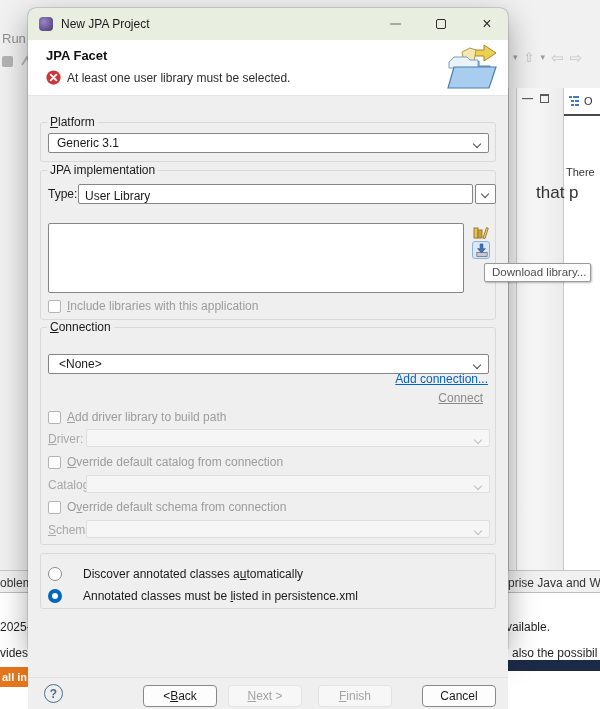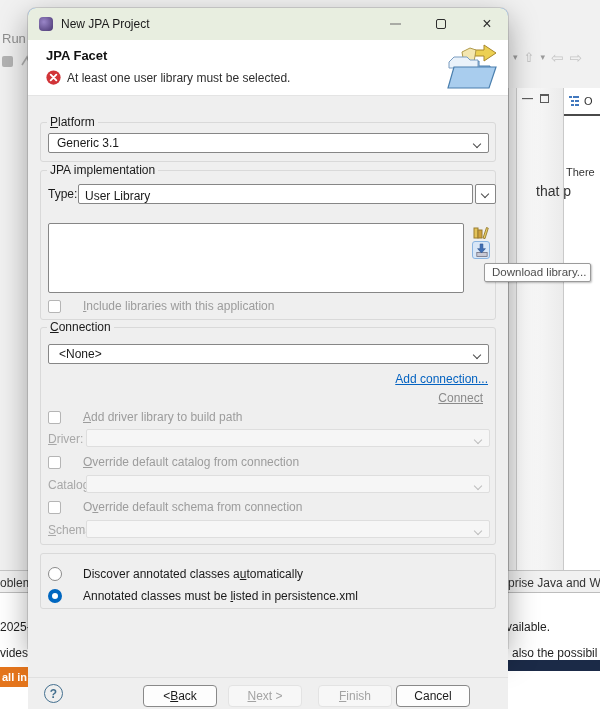--- a/index.html
+++ b/index.html
@@ -19,21 +19,21 @@
 
   .ed-strip { position:absolute; left:508px; top:88px; width:9px; height:482px; background:#f3f3f3; border-left:1px solid #cfcfcf; border-right:1px solid #cfcfcf; }
   .ed-area { position:absolute; left:517px; top:88px; width:46px; height:482px; background:linear-gradient(to right,#ffffff,#ebebeb); }
   .outline-panel { position:absolute; left:563px; top:88px; width:37px; height:482px; background:#fff; border-left:1px solid #c9c9c9; }
   .view-ctrls { position:absolute; left:522px; top:93px; display:flex; gap:7px; align-items:center; color:#5a5a5a; }
   .vmin { font-size:11px; font-weight:bold; line-height:1; }
   .vmax { width:9px; height:9px; border:1px solid #5a5a5a; border-top:2px solid #5a5a5a; }
   .outline-tab { position:absolute; left:568px; top:95px; display:flex; gap:4px; align-items:center; font-size:11px; color:#333; }
   .outline-underline { position:absolute; left:564px; top:114px; width:36px; height:2px; background:#4a4a4a; }
   .outline-msg1 { left:566px; top:166px; font-size:11px; }
-  .outline-msg2 { left:536px; top:183px; font-size:14px; }
+  .outline-msg2 { left:536px; top:183px; font-size:17px; }
 
   .hline-top { position:absolute; top:570px; height:1px; background:#c6c6c6; }
   .hline-tab { position:absolute; top:592px; height:1px; background:#bdbdbd; }
   .bottom-white { position:absolute; top:593px; height:116px; background:#ffffff; }
   .problems-tab { left:0px; top:576px; }
   .bottom-tab-right { left:508px; top:576px; }
   .txt-2025 { left:0px; top:620px; color:#1f1f1f; }
   .txt-vides { left:0px; top:646px; color:#1f1f1f; }
   .txt-avail { left:506px; top:620px; color:#1f1f1f; }
   .txt-possib { left:512px; top:646px; color:#1f1f1f; }
@@ -70,21 +70,21 @@
   .combo.disabled .chev { border-color:#bdbdbd; }
   .combo-btn { position:absolute; width:21px; height:20px; background:#fff; border:1px solid #868686; border-radius:2px; }
   .combo-btn .chev { position:absolute; left:6px; top:6px; width:6px; height:6px; border-right:1.4px solid #4a4a4a; border-bottom:1.4px solid #4a4a4a; transform:rotate(45deg); }
 
   .field-label { position:absolute; font-size:12px; color:#1a1a1a; white-space:nowrap; }
   .field-label.disabled { color:#a8a8a8; }
   .listbox { position:absolute; left:7px; top:52px; width:416px; height:70px; background:#fff; border:1px solid #868686; border-radius:2px; }
   .lib-icon { position:absolute; left:431px; width:18px; height:18px; display:flex; align-items:center; justify-content:center; }
   .lib-icon.hover { background:#d9e7f7; border:1px solid #8ab4e0; border-radius:3px; }
 
-  .cb-row { position:absolute; display:flex; align-items:center; gap:22px; }
+  .cb-row { position:absolute; display:flex; align-items:center; gap:6px; }
   .checkbox { width:13px; height:13px; background:#fff; border:1px solid #b5b5b5; border-radius:2px; flex:none; }
   .cb-label { font-size:12px; color:#9c9c9c; white-space:nowrap; }
   .radio-row { position:absolute; display:flex; align-items:center; gap:21px; }
   .radio { width:14px; height:14px; border-radius:50%; background:#fff; flex:none; }
   .radio.off { border:1px solid #8a8a8a; }
   .radio.on { border:4.5px solid #0067c0; }
   .radio-label { font-size:12px; color:#1a1a1a; white-space:nowrap; }
 
   .link { position:absolute; font-size:12px; text-decoration:underline; white-space:nowrap; }
   .link.blue { color:#0563c1; }
@@ -227,21 +227,21 @@
         </div>
 
         <div class="cb-row" style="left:7px; top:128px;">
           <span class="checkbox"></span>
           <span class="cb-label"><u>I</u>nclude libraries with this application</span>
         </div>
       </div>
 
       <div class="grp g3">
         <span class="grp-label"><u>C</u>onnection</span>
-        <div class="combo" style="left:7px; top:16px; width:441px;padding-left:10px;">
+        <div class="combo" style="left:7px; top:26px; width:441px;padding-left:10px;">
           <span>&lt;None&gt;</span>
           <span class="chev"></span>
         </div>
         <span class="link blue" style="right:7px; top:44px;">Add connection...</span>
         <span class="link gray" style="right:12px; top:63px;">Connect</span>
 
         <div class="cb-row" style="left:7px; top:82px;">
           <span class="checkbox"></span>
           <span class="cb-label"><u>A</u>dd driver library to build path</span>
         </div>
@@ -281,19 +281,19 @@
       </div>
     </div>
 
     <div class="btn-bar">
       <div class="help-circle">
           <span>?</span>
         </div>
       <div class="btn enabled" style="left:115px;">&lt; <u>B</u>ack</div>
       <div class="btn disabled" style="left:200px;"><u>N</u>ext &gt;</div>
       <div class="btn disabled" style="left:290px;"><u>F</u>inish</div>
-      <div class="btn enabled" style="left:368px;">Cancel</div>
+      <div class="btn enabled" style="left:394px;">Cancel</div>
     </div>
   </div>
 
   <div class="tooltip">Download library...</div>
 
 </div>
 
 </body></html>

